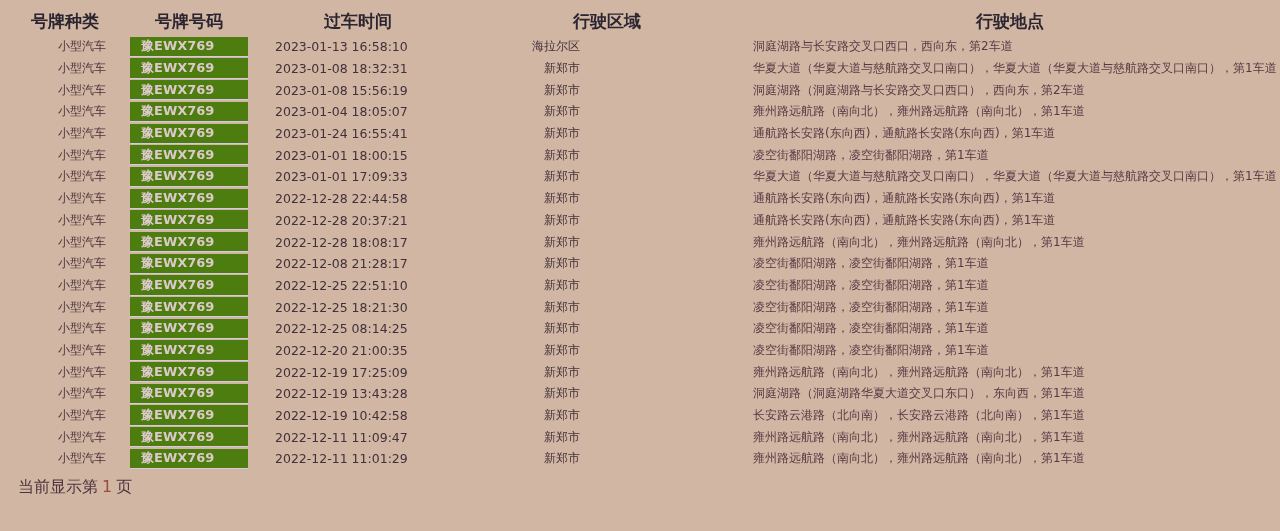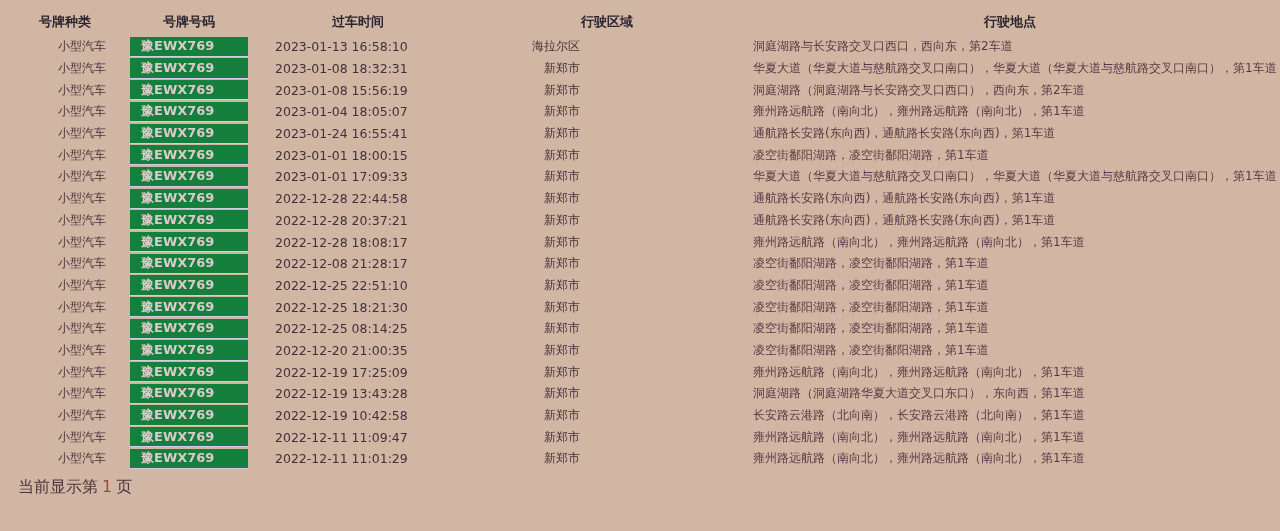--- a/index.html
+++ b/index.html
@@ -11,42 +11,42 @@
     position: relative;
   }
   .records-table { position: absolute; top: 0; left: 0; width: 1280px; }
   .header-row {
     display: grid;
     grid-template-columns: 130px 118px 182px 310px 1fr;
     height: 36px;
     box-sizing: border-box;
     padding-top: 7px;
     align-items: center;
-    font-size: 13px;
+    font-size: 17px;
     font-weight: bold;
     color: #2b2530;
   }
   .header-row .h { text-align: center; }
   .header-row .h3 { padding-left: 38px; }
   .header-row .h4 { padding-left: 44px; }
   .row {
     display: grid;
     grid-template-columns: 130px 118px 182px 310px 1fr;
     height: 21.7px;
     align-items: center;
     font-size: 12px;
     color: #47333a;
   }
   .c1 { padding-left: 18px; color: #4a353c; margin-left: 40px; }
   .c2 { height: 100%; display: flex; align-items: center; }
   .plate {
     display: flex; align-items: center;
     width: 100%; height: 20.2px;
     box-sizing: border-box;
-    background: #15803d;
+    background: #4d7c0f;
     border-bottom: 1px solid #d3cbe4;
     color: #dcc9ca;
     font-weight: bold;
     font-size: 13px;
     padding-left: 11px;
     cursor: pointer;
   }
   .c3 { padding-left: 27px; font-size: 12.5px; color: #40313a; }
   .c4 { text-align: right; padding-right: 160px; color: #45343b; }
   .c5 { padding-left: 13px; color: #573a43; }

